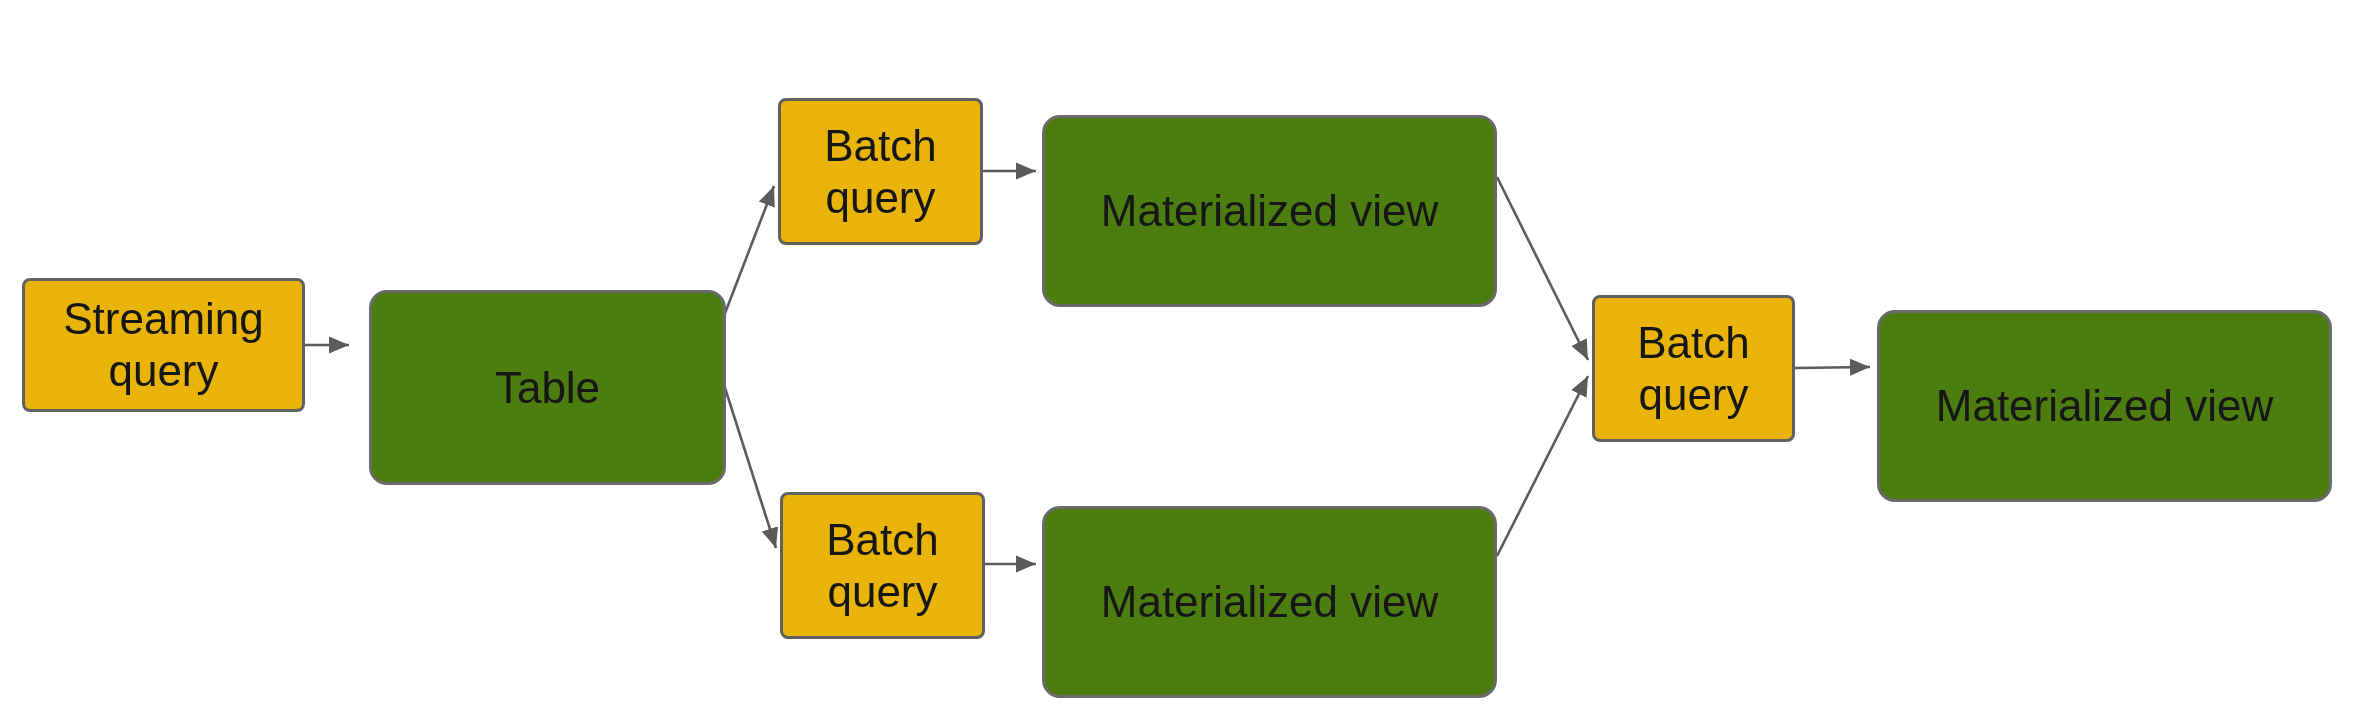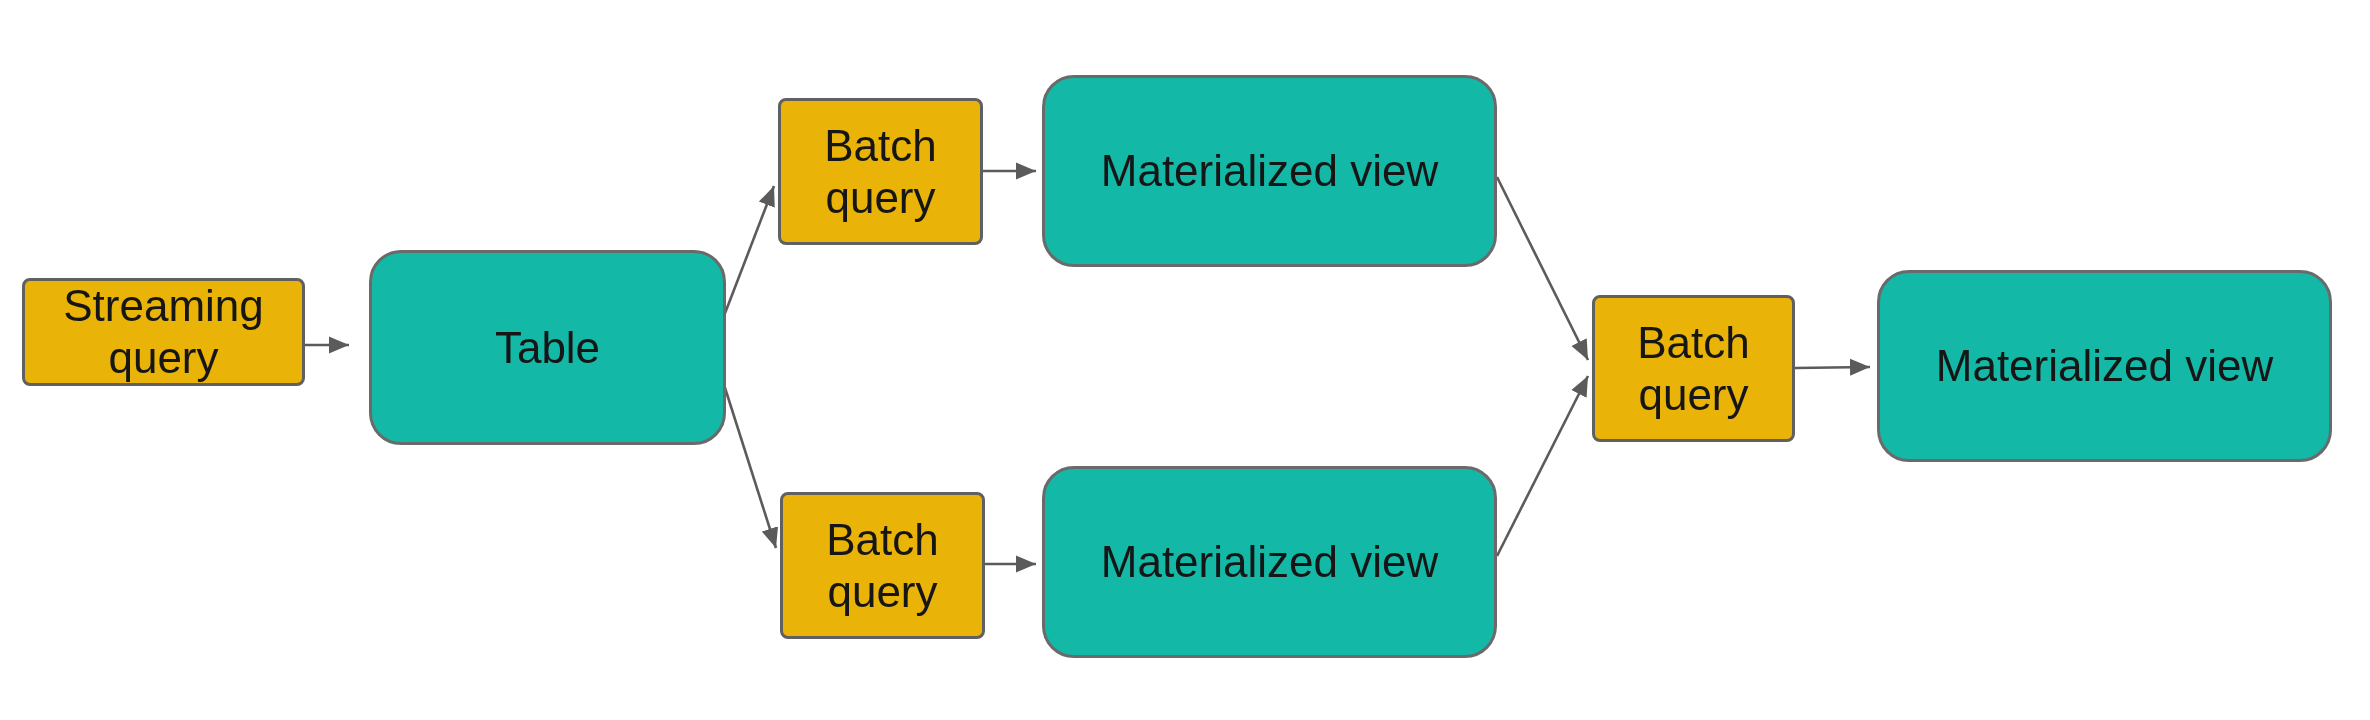--- a/index.html
+++ b/index.html
@@ -34,26 +34,27 @@
     line-height: 1.18;
     color: #161616;
     padding: 0 10px;
   }
   .node--query {
     background: #eab308;
     border: 3px solid #606060;
     border-radius: 8px;
   }
   .node--entity {
-    background: #14b8a6;
+    background: #4d7c0f;
     border: 3px solid #6a6a6a;
-    border-radius: 32px;
+    border-radius: 18px;
+    margin-top: 40px;
   }
   
-  #n-streaming  { left: 22px;   top: 278px; width: 283px; height: 108px; }
+  #n-streaming  { left: 22px;   top: 278px; width: 283px; height: 134px; }
   #n-table      { left: 369px;  top: 250px; width: 357px; height: 195px; }
   #n-batch-top  { left: 778px;  top: 98px;  width: 205px; height: 147px; }
   #n-mv-top     { left: 1042px; top: 75px;  width: 455px; height: 192px; }
   #n-batch-bot  { left: 780px;  top: 492px; width: 205px; height: 147px; }
   #n-mv-bot     { left: 1042px; top: 466px; width: 455px; height: 192px; }
   #n-batch-right{ left: 1592px; top: 295px; width: 203px; height: 147px; }
   #n-mv-final   { left: 1877px; top: 270px; width: 455px; height: 192px; }
 
   .edge {
     stroke: #5b5b5b;

